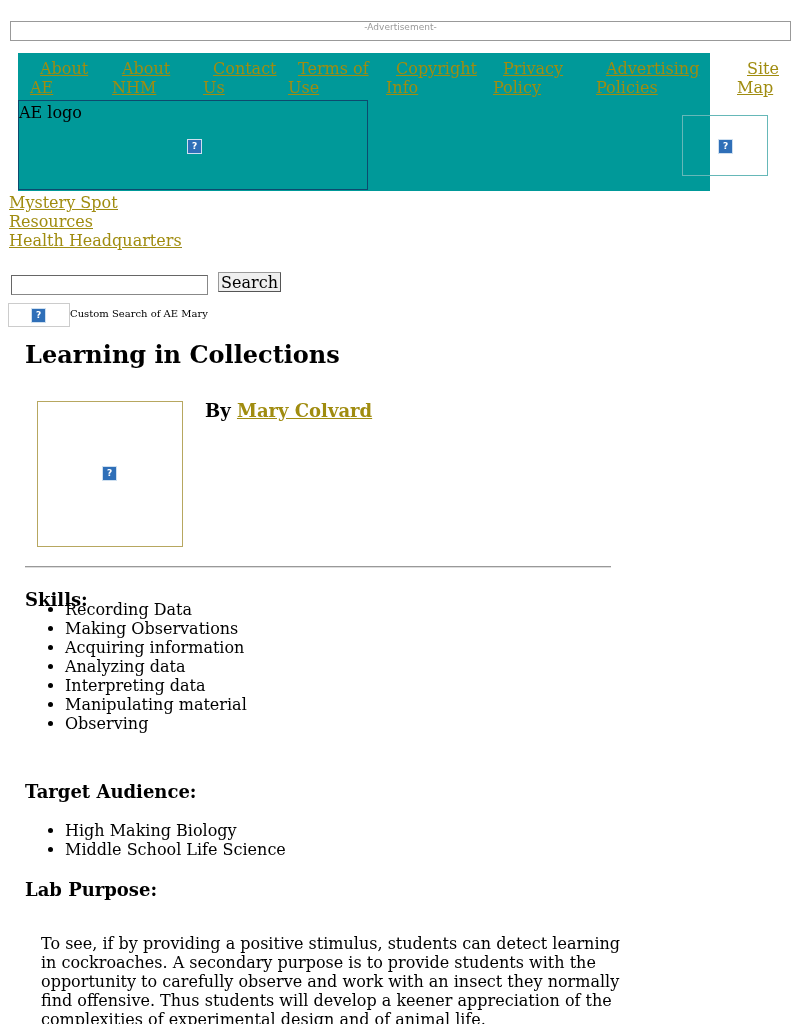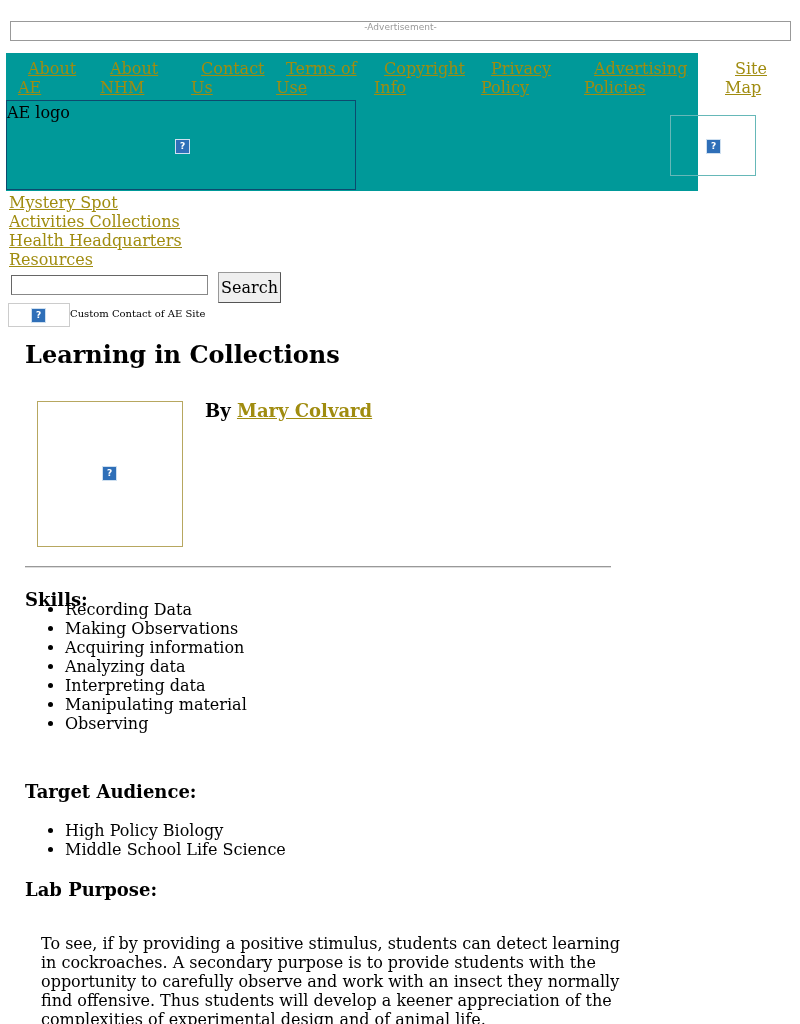--- a/index.html
+++ b/index.html
@@ -5,41 +5,41 @@
     html, body { margin: 0; padding: 0; background: #ffffff; }
     body { width: 800px; height: 1024px; overflow: hidden; position: relative;
            font-family: "DejaVu Serif", serif; color: #000; font-size: 16px; }
     a { color: #a08c10; text-decoration: underline; }
 
     .ad-box { position: absolute; left: 10px; top: 21px; width: 779px; height: 18px;
               border: 1px solid #999; }
     .ad-label { position: absolute; left: 0; right: 0; top: 0; text-align: center;
                 font-family: "DejaVu Sans", sans-serif; font-size: 9px; color: #999; }
 
-    .nav { position: absolute; left: 6px; top: 53px; width: 692px; height: 138px; background: #009999; }
+    .nav { position: absolute; left: 18px; top: 53px; width: 692px; height: 138px; background: #009999; }
     .nav-link { position: absolute; font-size: 16px; line-height: 19px; color: #a08c10;
                 font-family: "DejaVu Serif", serif; }
     .nav-link span { display: block; }
 
     .logo-box { position: absolute; left: 0px; top: 47px; width: 348px; height: 88px;
                 border: 1px solid #0c4a6e; }
     .logo-alt { position: absolute; left: 0; top: 2px; font-size: 16px; color: #000; }
     .side-box { position: absolute; left: 664px; top: 62px; width: 84px; height: 59px;
                 border: 1px solid #66b8b8; }
     .broken-img { position: absolute; width: 13px; height: 13px; background: #2f6fb8;
                   border: 1px solid #cfe0f0; color: #fff; font-size: 9px; line-height: 13px;
                   text-align: center; font-family: "DejaVu Sans", sans-serif; font-weight: bold; }
 
     .sub-links { position: absolute; left: 9px; top: 193px; font-size: 16px; line-height: 19px; text-decoration: underline; }
     .sub-links a { display: block; color: #a08c10; }
 
     .search-input { position: absolute; left: 11px; top: 275px; width: 193px; height: 18px;
                     border: 1px solid #888; border-top-color: #666; border-left-color: #666;
                     background: #fff; padding: 0 1px; }
-    .search-btn { position: absolute; left: 218px; top: 272px; width: 63px; height: 31px;
+    .search-btn { position: absolute; left: 218px; top: 272px; width: 63px; height: 20px;
                   background: #efefef; border: 1px solid #999; border-right-color: #555;
                   border-bottom-color: #555; font-family: "DejaVu Serif", serif; font-size: 16px;
                   padding: 0; color: #000; }
     .cse-box { position: absolute; left: 8px; top: 303px; width: 60px; height: 22px;
                border: 1px solid #ccc; }
     .cse-label { position: absolute; left: 70px; top: 308px; font-size: 10px; }
 
     .title { position: absolute; left: 25px; top: 340px; margin: 0; font-size: 24px; font-weight: bold; }
     .author-img { position: absolute; left: 37px; top: 401px; width: 144px; height: 144px;
                   border: 1px solid #b7a760; }
@@ -100,32 +100,31 @@
     <span class="broken-img" style="left:168px; top:38px;">?</span>
   </a>
 
   <div class="side-box">
     <span class="broken-img" style="left:35px; top:23px;">?</span>
   </div>
 </div>
 
 <div class="sub-links">
   <a href="#">Mystery Spot</a>
-  <a href="#">Activities Collections</a>
+  <a href="#">Resources</a>
   <a href="#">Health Headquarters</a>
-  <a href="#">Resources</a>
 </div>
 
 <input class="search-input" type="text" value="" style="">
 <button class="search-btn">Search</button>
 
 <div class="cse-box">
   <span class="broken-img" style="left:22px; top:4px;">?</span>
 </div>
-<span class="cse-label">Custom Contact of AE Site</span>
+<span class="cse-label">Custom Search of AE Mary</span>
 
 <h1 class="title">Learning in Collections</h1>
 
 <div class="author-img">
   <span class="broken-img" style="left:64px; top:64px;">?</span>
 </div>
 
 <div class="byline">
   <span>By</span>
   <a href="#">Mary Colvard</a>
@@ -139,18 +138,18 @@
   <li>Making Observations</li>
   <li>Acquiring information</li>
   <li>Analyzing data</li>
   <li>Interpreting data</li>
   <li>Manipulating material</li>
   <li>Observing</li>
 </ul>
 
 <h2 class="sec" style="top:781px;">Target Audience:</h2>
 <ul class="lst" style="top:821px;">
-  <li>High Policy Biology</li>
+  <li>High Making Biology</li>
   <li>Middle School Life Science</li>
 </ul>
 
 <h2 class="sec" style="top:879px;">Lab Purpose:</h2>
 <p class="para">To see, if by providing a positive stimulus, students can detect learning in cockroaches. A secondary purpose is to provide students with the opportunity to carefully observe and work with an insect they normally find offensive. Thus students will develop a keener appreciation of the complexities of experimental design and of animal life.</p>
 
 </body></html>

